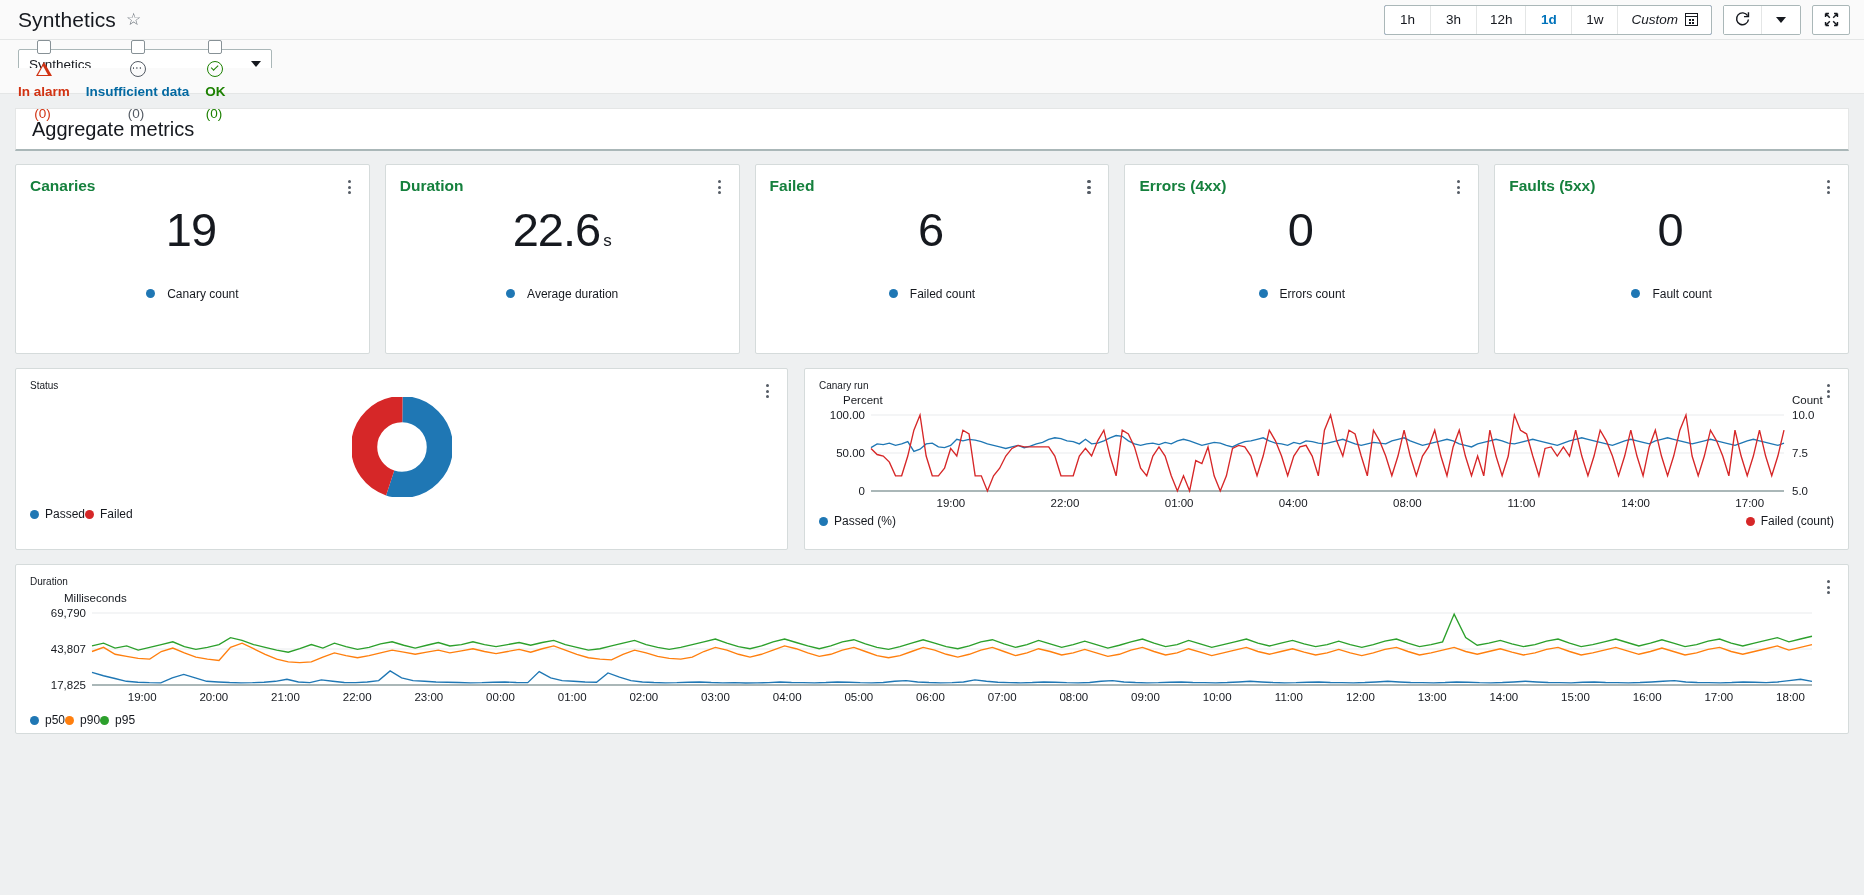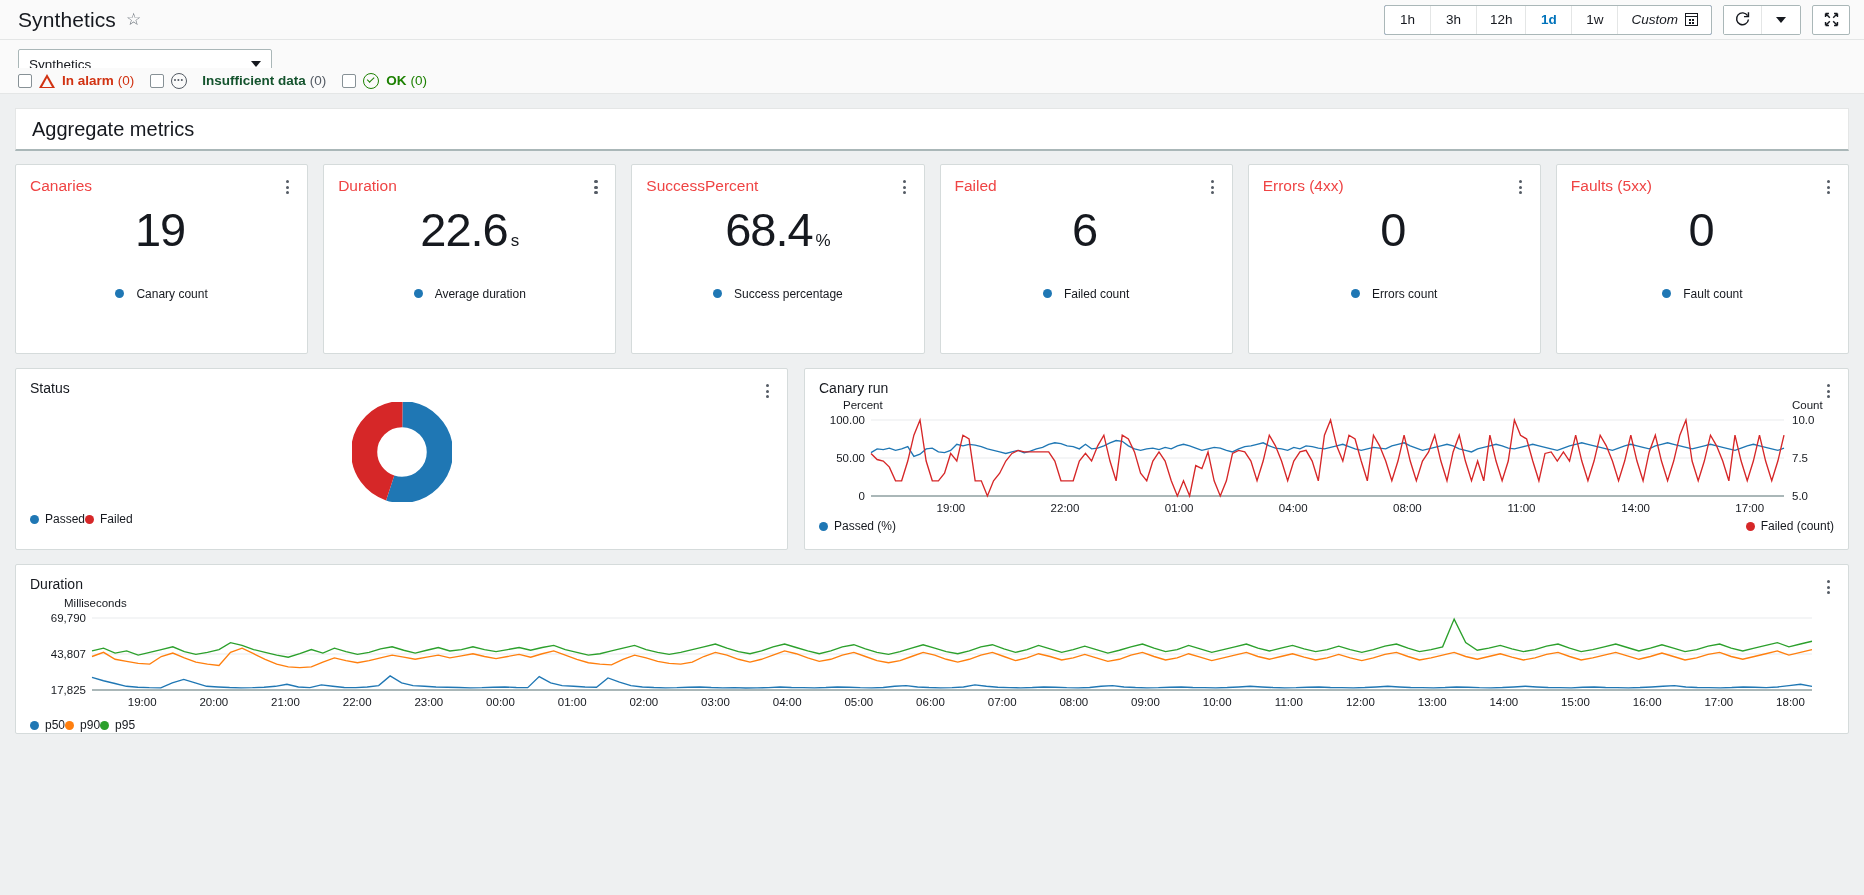--- a/index.html
+++ b/index.html
@@ -189,20 +189,21 @@
     position: relative;
     top: -26px;
     margin-bottom: -26px;
   }
   .status-chip {
     display: flex;
     align-items: center;
     gap: 7px;
     font-size: 13.5px;
     margin-right: 10px;
+    flex-direction: column;
   }
   .chk {
     width: 14px; height: 14px;
     border: 1px solid #879196;
     border-radius: 2px;
     background: #fff;
     cursor: pointer;
     flex: none;
   }
   .chip-label { font-weight: 700; }
@@ -287,22 +288,22 @@
   }
   .kpi-card {
     flex: 1;
     height: 190px;
     padding: 12px 14px 0 14px;
     display: flex;
     flex-direction: column;
   }
   .card-title {
     font-size: 15.5px;
-    font-weight: 400;
-    color: #ef4444;
+    font-weight: 700;
+    color: #15803d;
     line-height: 1.2;
   }
   .kebab {
     position: absolute;
     top: 12px; right: 12px;
     width: 14px; height: 18px;
     cursor: pointer;
   }
   .kebab i, .kebab i:before, .kebab i:after {
     position: absolute;
@@ -347,21 +348,21 @@
 
   .mid-row {
     display: flex;
     gap: 16px;
     margin-bottom: 14px;
   }
   .status-card { width: 782px; height: 182px; padding: 11px 14px 0 14px; }
   .canary-card { flex: 1; height: 182px; padding: 11px 14px 0 14px; }
 
   .chart-title {
-    font-size: 14px;
+    font-size: 10px;
     font-weight: 400;
     margin-bottom: 2px;
   }
   .donut-wrap {
     display: flex;
     justify-content: center;
     align-items: center;
     height: 108px;
     margin-top: 2px;
   }
@@ -450,21 +451,21 @@
         <i></i>
       </span>
       <span class="chip-label" style="color: rgb(209, 50, 18);">In alarm</span>
       <span class="chip-count" style="color: rgb(209, 50, 18);"> (0)</span>
     </div>
     <div class="status-chip">
       <span class="chk"></span>
       <span class="ico-insuf">
         <i></i>
       </span>
-      <span class="chip-label" style="color: #14532d; margin-left: 8px;">Insufficient data</span>
+      <span class="chip-label" style="color: #0369a1;">Insufficient data</span>
       <span class="chip-count" style="color: rgb(84, 91, 100);"> (0)</span>
     </div>
     <div class="status-chip">
       <span class="chk"></span>
       <span class="ico-ok">
         <i></i>
       </span>
       <span class="chip-label" style="color: rgb(29, 129, 2);">OK</span>
       <span class="chip-count" style="color: rgb(29, 129, 2);"> (0)</span>
     </div>
@@ -490,31 +491,20 @@
       </div>
       <div class="card kpi-card">
         <div class="card-title">Duration</div>
         <div class="kebab">
           <i></i>
         </div>
         <div class="kpi-value-wrap"><span class="kpi-value">22.6</span><span class="kpi-unit">s</span></div>
         <div class="kpi-legend">
           <span class="dot" style="background: rgb(31, 119, 180);"></span>
           <span>Average duration</span>
-        </div>
-      </div>
-      <div class="card kpi-card">
-        <div class="card-title">SuccessPercent</div>
-        <div class="kebab">
-          <i></i>
-        </div>
-        <div class="kpi-value-wrap"><span class="kpi-value">68.4</span><span class="kpi-unit">%</span></div>
-        <div class="kpi-legend">
-          <span class="dot" style="background: rgb(31, 119, 180);"></span>
-          <span>Success percentage</span>
         </div>
       </div>
       <div class="card kpi-card">
         <div class="card-title">Failed</div>
         <div class="kebab">
           <i></i>
         </div>
         <div class="kpi-value-wrap"><span class="kpi-value">6</span><span class="kpi-unit"></span></div>
         <div class="kpi-legend">
           <span class="dot" style="background: rgb(31, 119, 180);"></span>

